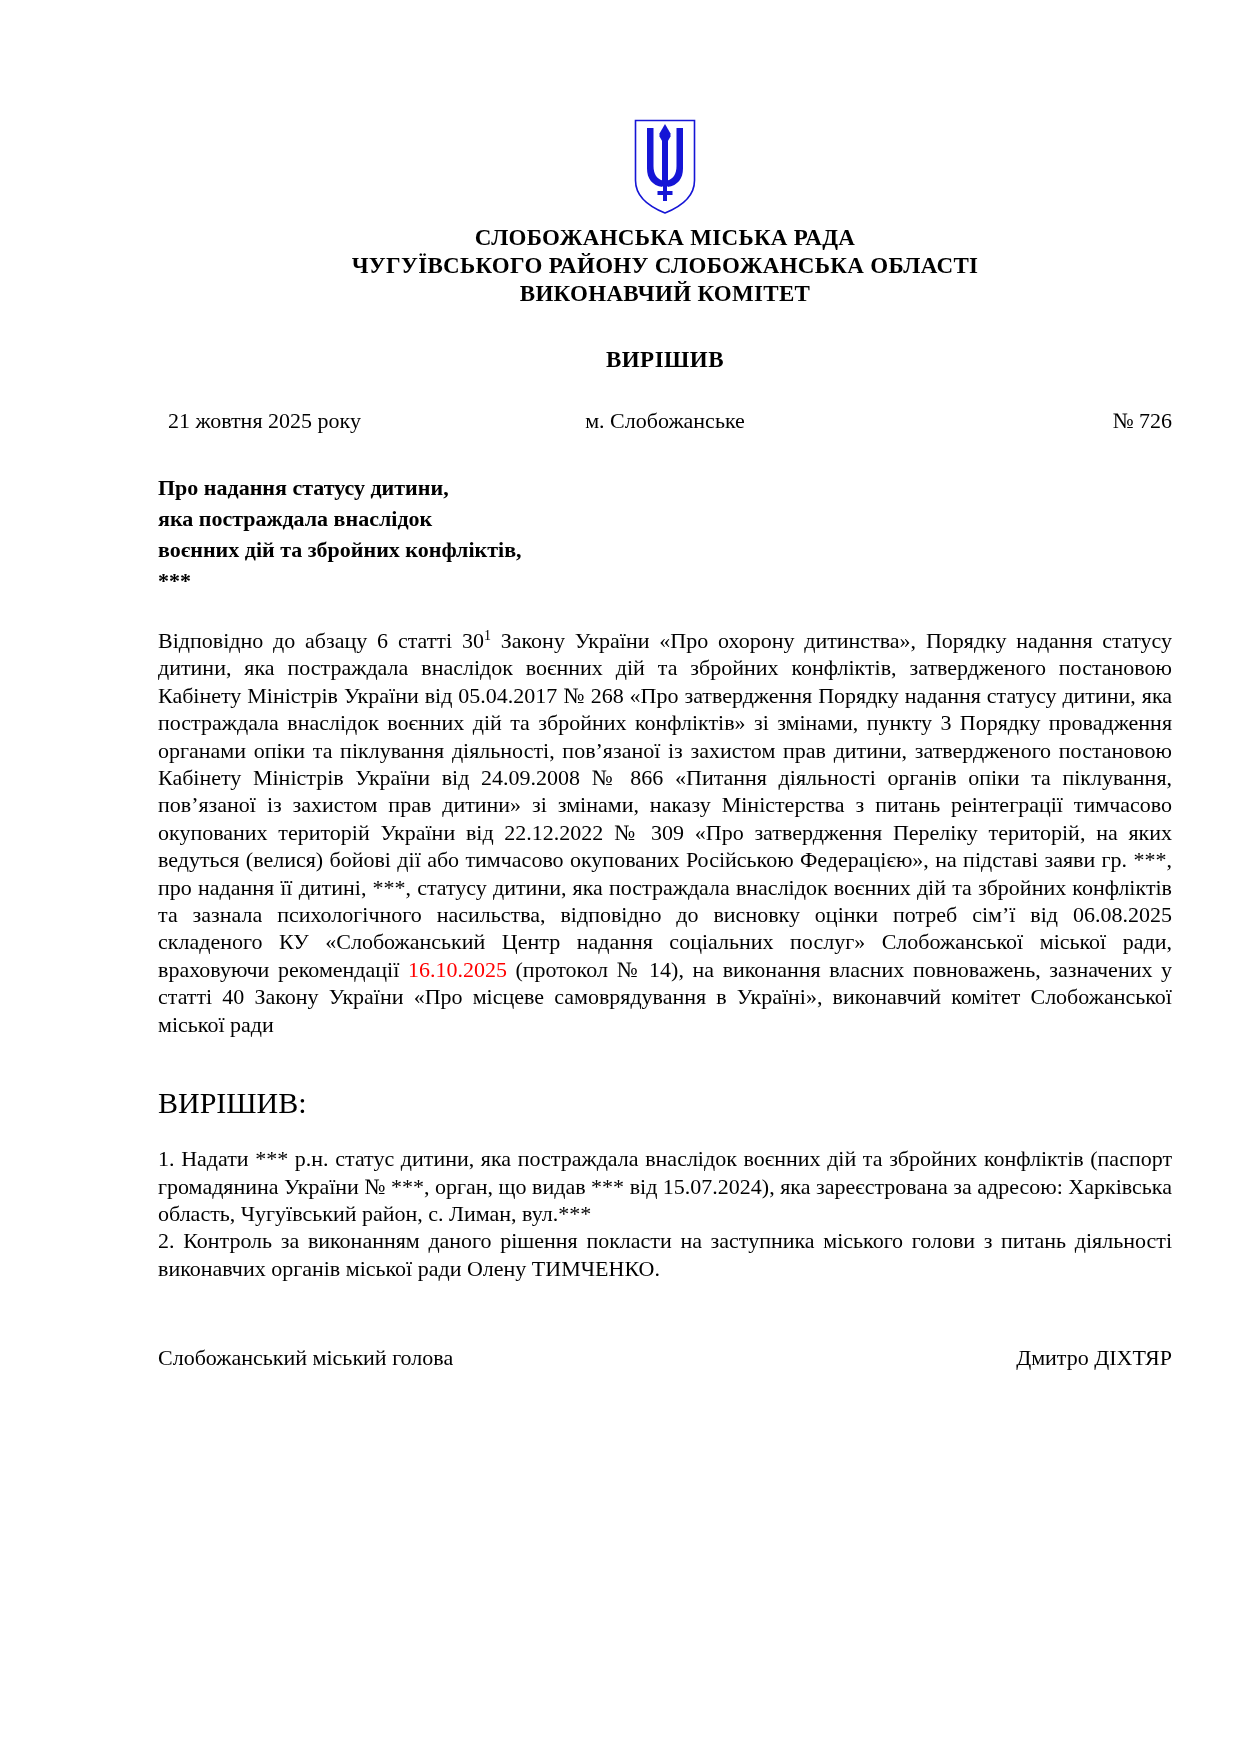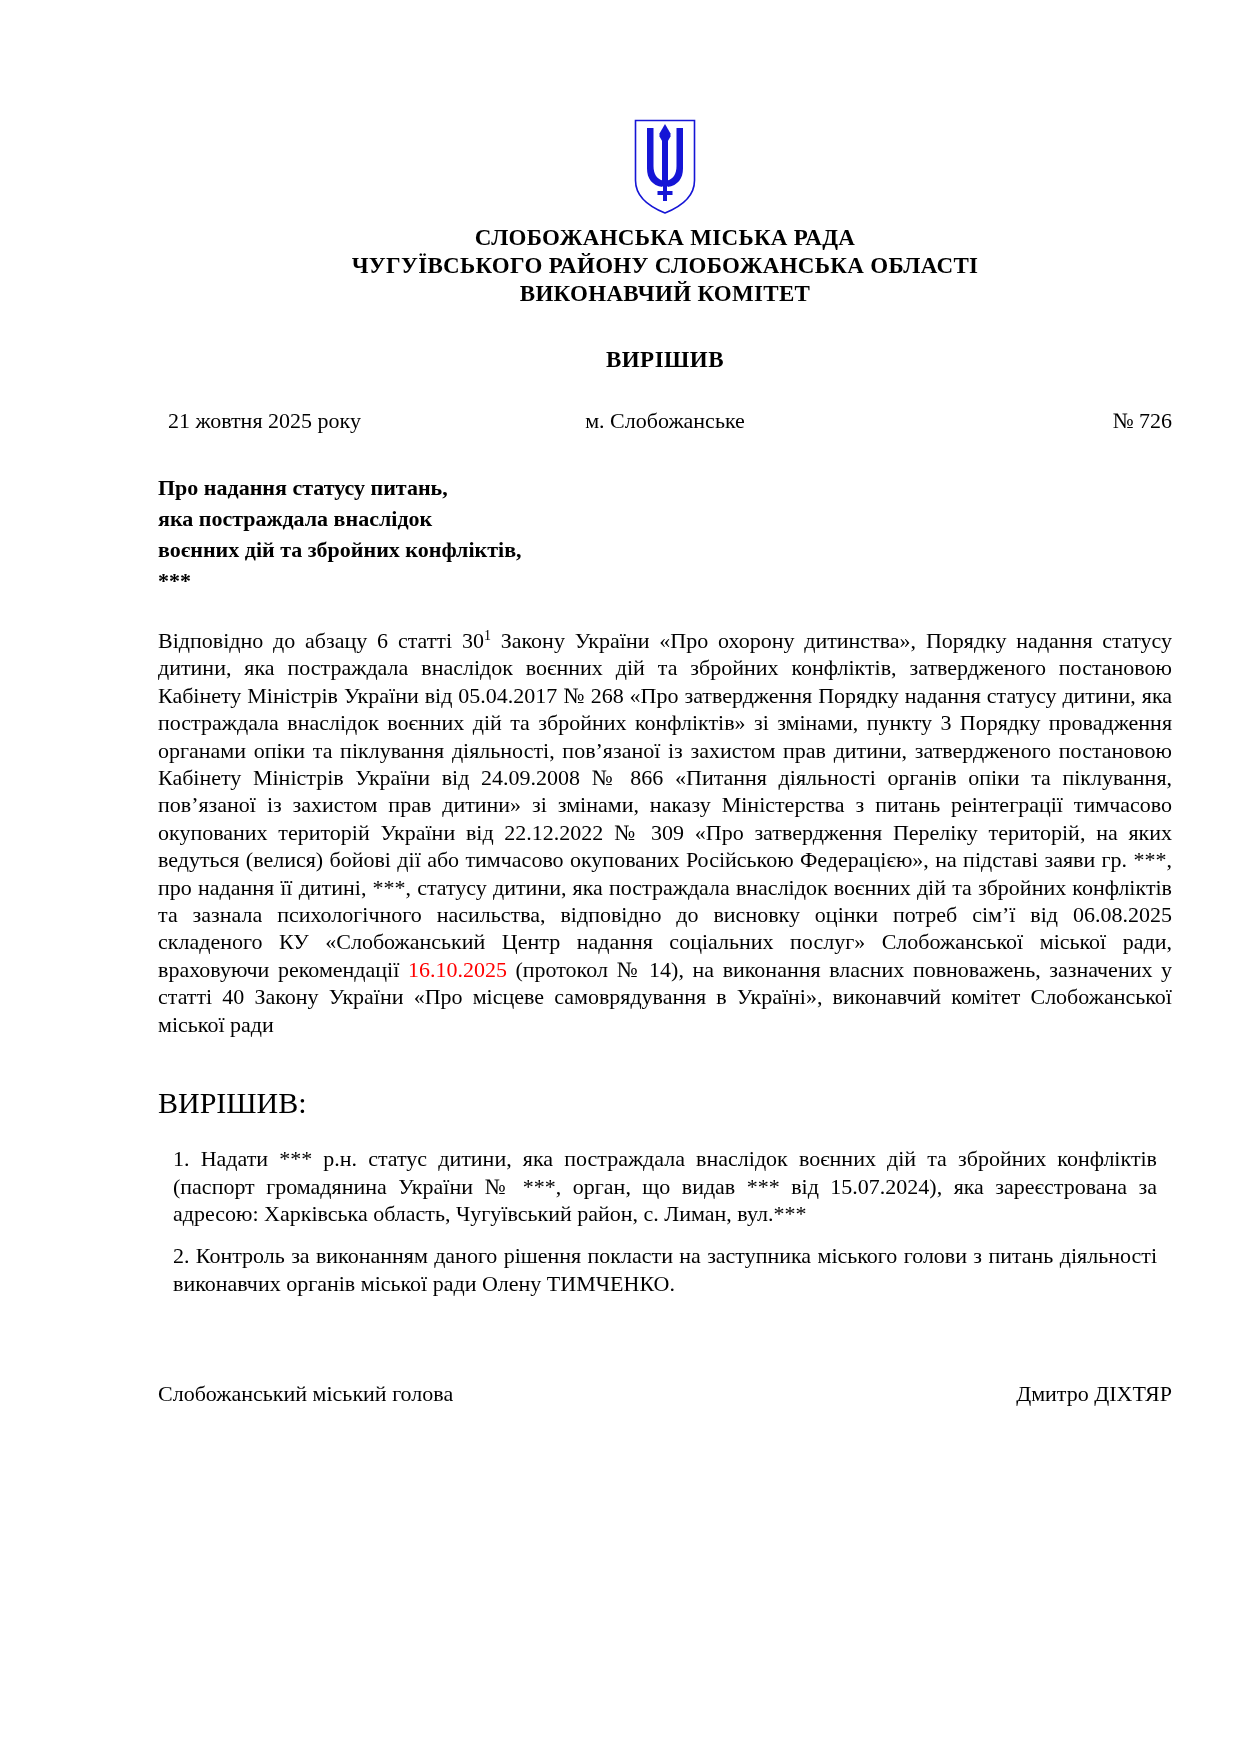--- a/index.html
+++ b/index.html
@@ -57,27 +57,27 @@
   }
   .body-par sup { font-size: 14px; line-height: 0; }
   .red { color: var(--highlight, #ff0000); }
   .resolved-heading {
     margin-top: 52px;
     font-size: 30px;
     line-height: 26px;
   }
   .items { margin-top: 29px; }
   .items p {
-    margin: 15px;
+    margin: 0;
     font-size: 22px;
     line-height: 27.4px;
     text-align: justify;
   }
   .signature-row {
-    margin-top: 84px;
+    margin-top: 63px;
     display: flex;
     justify-content: space-between;
     align-items: baseline;
     font-size: 22px;
     line-height: 26px;
     gap: 27px;
   }
 </style>
 </head>
 <body>
@@ -108,21 +108,21 @@
 
   <div class="doc-type centered">ВИРІШИВ</div>
 
   <div class="meta-row">
     <span class="left">21 жовтня 2025 року</span>
     <span class="center">м. Слобожанське</span>
     <span class="right">№ 726</span>
   </div>
 
   <div class="subject">
-    <div>Про надання статусу питань,</div>
+    <div>Про надання статусу дитини,</div>
     <div>яка постраждала внаслідок</div>
     <div>воєнних дій та збройних конфліктів,</div>
     <div>***</div>
   </div>
 
   <p class="body-par"><span>Відповідно до абзацу 6 статті 30</span><sup>1</sup><span> Закону України «Про охорону дитинства», Порядку надання статусу дитини, яка постраждала внаслідок воєнних дій та збройних конфліктів, затвердженого постановою Кабінету Міністрів України від 05.04.2017 № 268 «Про затвердження Порядку надання статусу дитини, яка постраждала внаслідок воєнних дій та збройних конфліктів» зі змінами, пункту 3 Порядку провадження органами опіки та піклування діяльності, пов’язаної із захистом прав дитини, затвердженого постановою Кабінету Міністрів України від 24.09.2008 № 866 «Питання діяльності органів опіки та піклування, пов’язаної із захистом прав дитини» зі змінами, наказу Міністерства з питань реінтеграції тимчасово окупованих територій України від 22.12.2022 № 309 «Про затвердження Переліку територій, на яких ведуться (велися) бойові дії або тимчасово окупованих Російською Федерацією», на підставі заяви гр. ***, про надання її дитині, ***, статусу дитини, яка постраждала внаслідок воєнних дій та збройних конфліктів та зазнала психологічного насильства, відповідно до висновку оцінки потреб сім’ї від 06.08.2025 складеного КУ «Слобожанський Центр надання соціальних послуг» Слобожанської міської ради, враховуючи рекомендації </span><span class="red">16.10.2025</span><span> (протокол № 14), на виконання власних повноважень, зазначених у статті 40 Закону України «Про місцеве самоврядування в Україні», виконавчий комітет Слобожанської міської ради</span></p>
 
   <div class="resolved-heading">ВИРІШИВ:</div>
 
   <div class="items">

